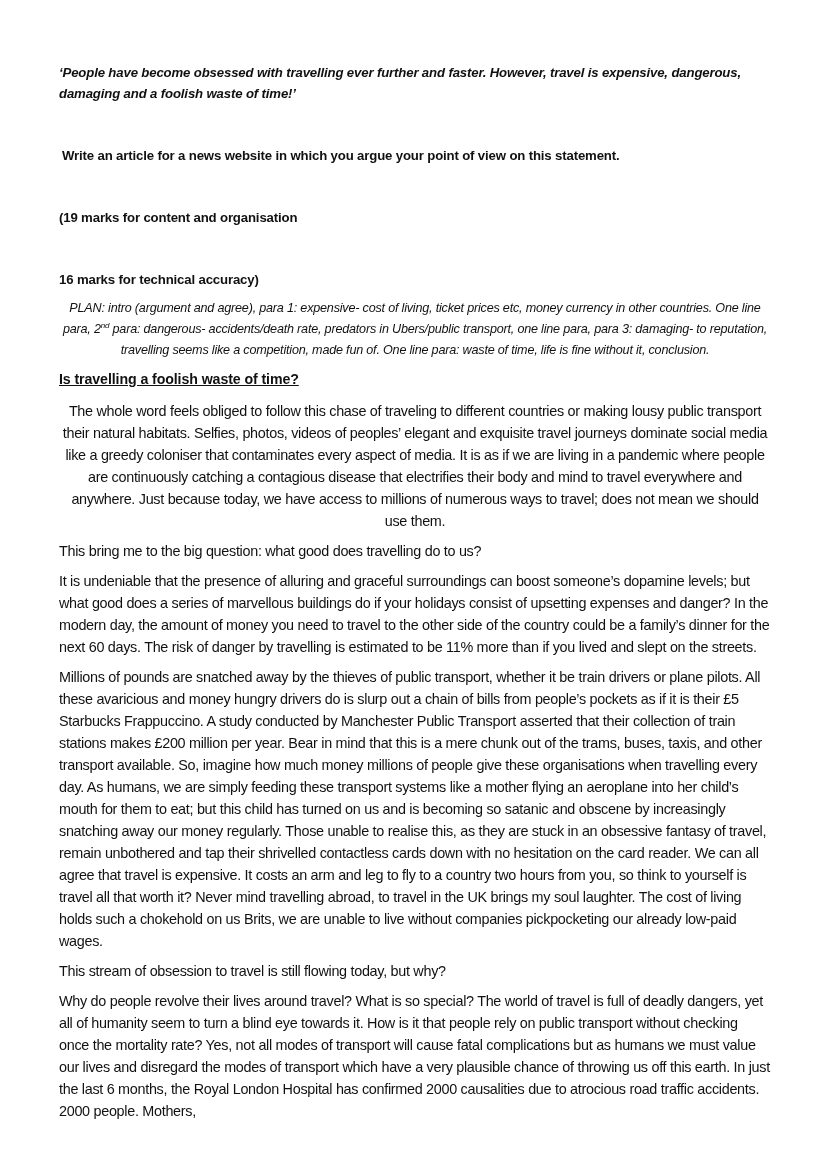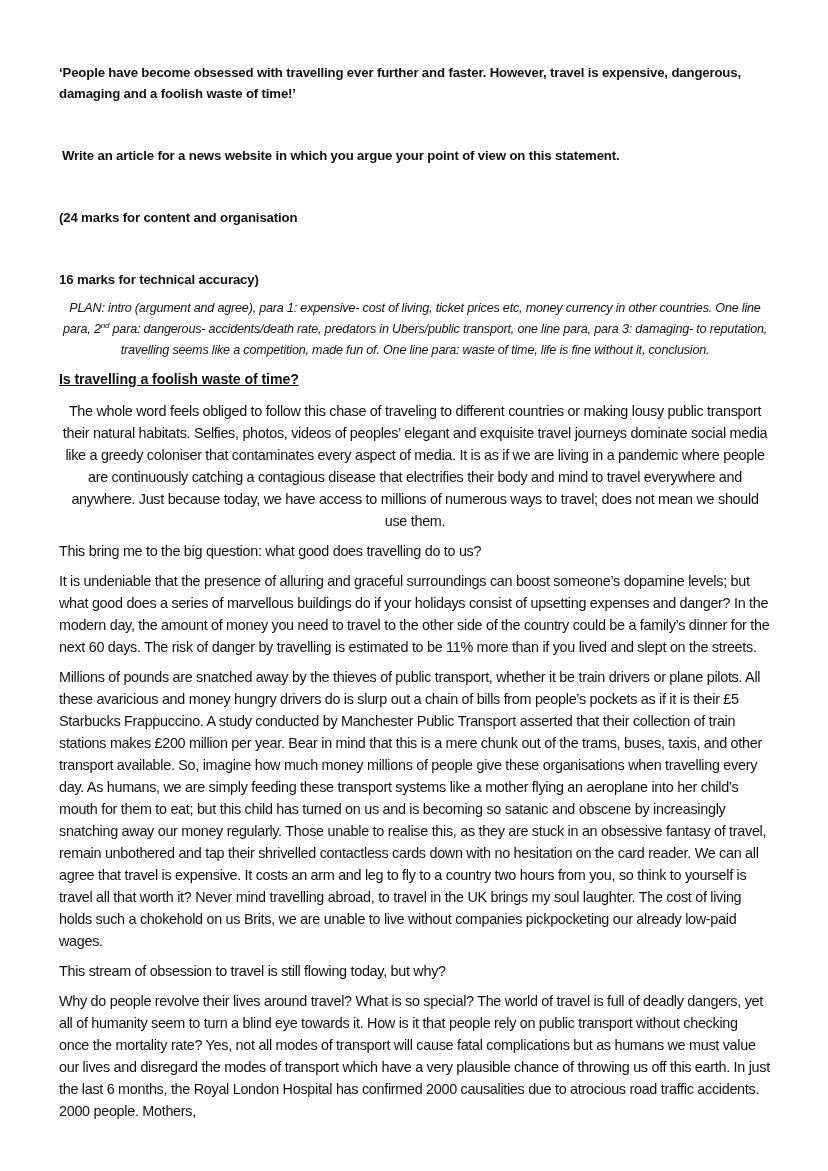--- a/index.html
+++ b/index.html
@@ -20,20 +20,21 @@
       left: 59px;
       top: 62px;
       width: 712px;
     }
     .prompt {
       font-weight: bold;
       font-size: 13.2px;
       line-height: 21px;
       letter-spacing: -0.15px;
       margin: 0;
+      font-style: italic;
     }
     .prompt-quote { margin-bottom: 6px; }
     .task-line {
       font-weight: bold;
       font-size: 13.2px;
       line-height: 21px;
       letter-spacing: -0.15px;
       display: block;
       margin-top: 41px;
     }
@@ -65,21 +66,21 @@
   </style>
 </head>
 <body>
 
 <div class="page">
 
   <p class="prompt prompt-quote">‘People have become obsessed with travelling ever further and faster. However, travel is expensive, dangerous, damaging and a foolish waste of time!’</p>
 
   <div>
     <span class="task-line first">Write an article for a news website in which you argue your point of view on this statement.</span>
-    <span class="task-line">(24 marks for content and organisation</span>
+    <span class="task-line">(19 marks for content and organisation</span>
     <span class="task-line">16 marks for technical accuracy)</span>
   </div>
 
   <p class="plan"><span>PLAN:  intro (argument and agree), para 1: expensive- cost of living, ticket prices etc, money currency in other countries. One line para, 2</span><sup>nd</sup><span> para: dangerous- accidents/death rate, predators in Ubers/public transport, one line para, para 3: damaging- to reputation, travelling seems like a competition, made fun of. One line para: waste of time, life is fine without it, conclusion.</span></p>
 
   <h2 class="heading">Is travelling a foolish waste of time?</h2>
 
   <p class="para first">The whole word feels obliged to follow this chase of traveling to different countries or making lousy public transport their natural habitats. Selfies, photos, videos of peoples’ elegant and exquisite travel journeys dominate social media like a greedy coloniser that contaminates every aspect of media. It is as if we are living in a pandemic where people are continuously catching a contagious disease that electrifies their body and mind to travel everywhere and anywhere. Just because today, we have access to millions of numerous ways to travel; does not mean we should use them.</p>
   <p class="para">This bring me to the big question: what good does travelling do to us?</p>
   <p class="para">It is undeniable that the presence of alluring and graceful surroundings can boost someone’s dopamine levels; but what good does a series of marvellous buildings do if your holidays consist of upsetting expenses and danger? In the modern day, the amount of money you need to travel to the other side of the country could be a family’s dinner for the next 60 days. The risk of danger by travelling is estimated to be 11% more than if you lived and slept on the streets.</p>

